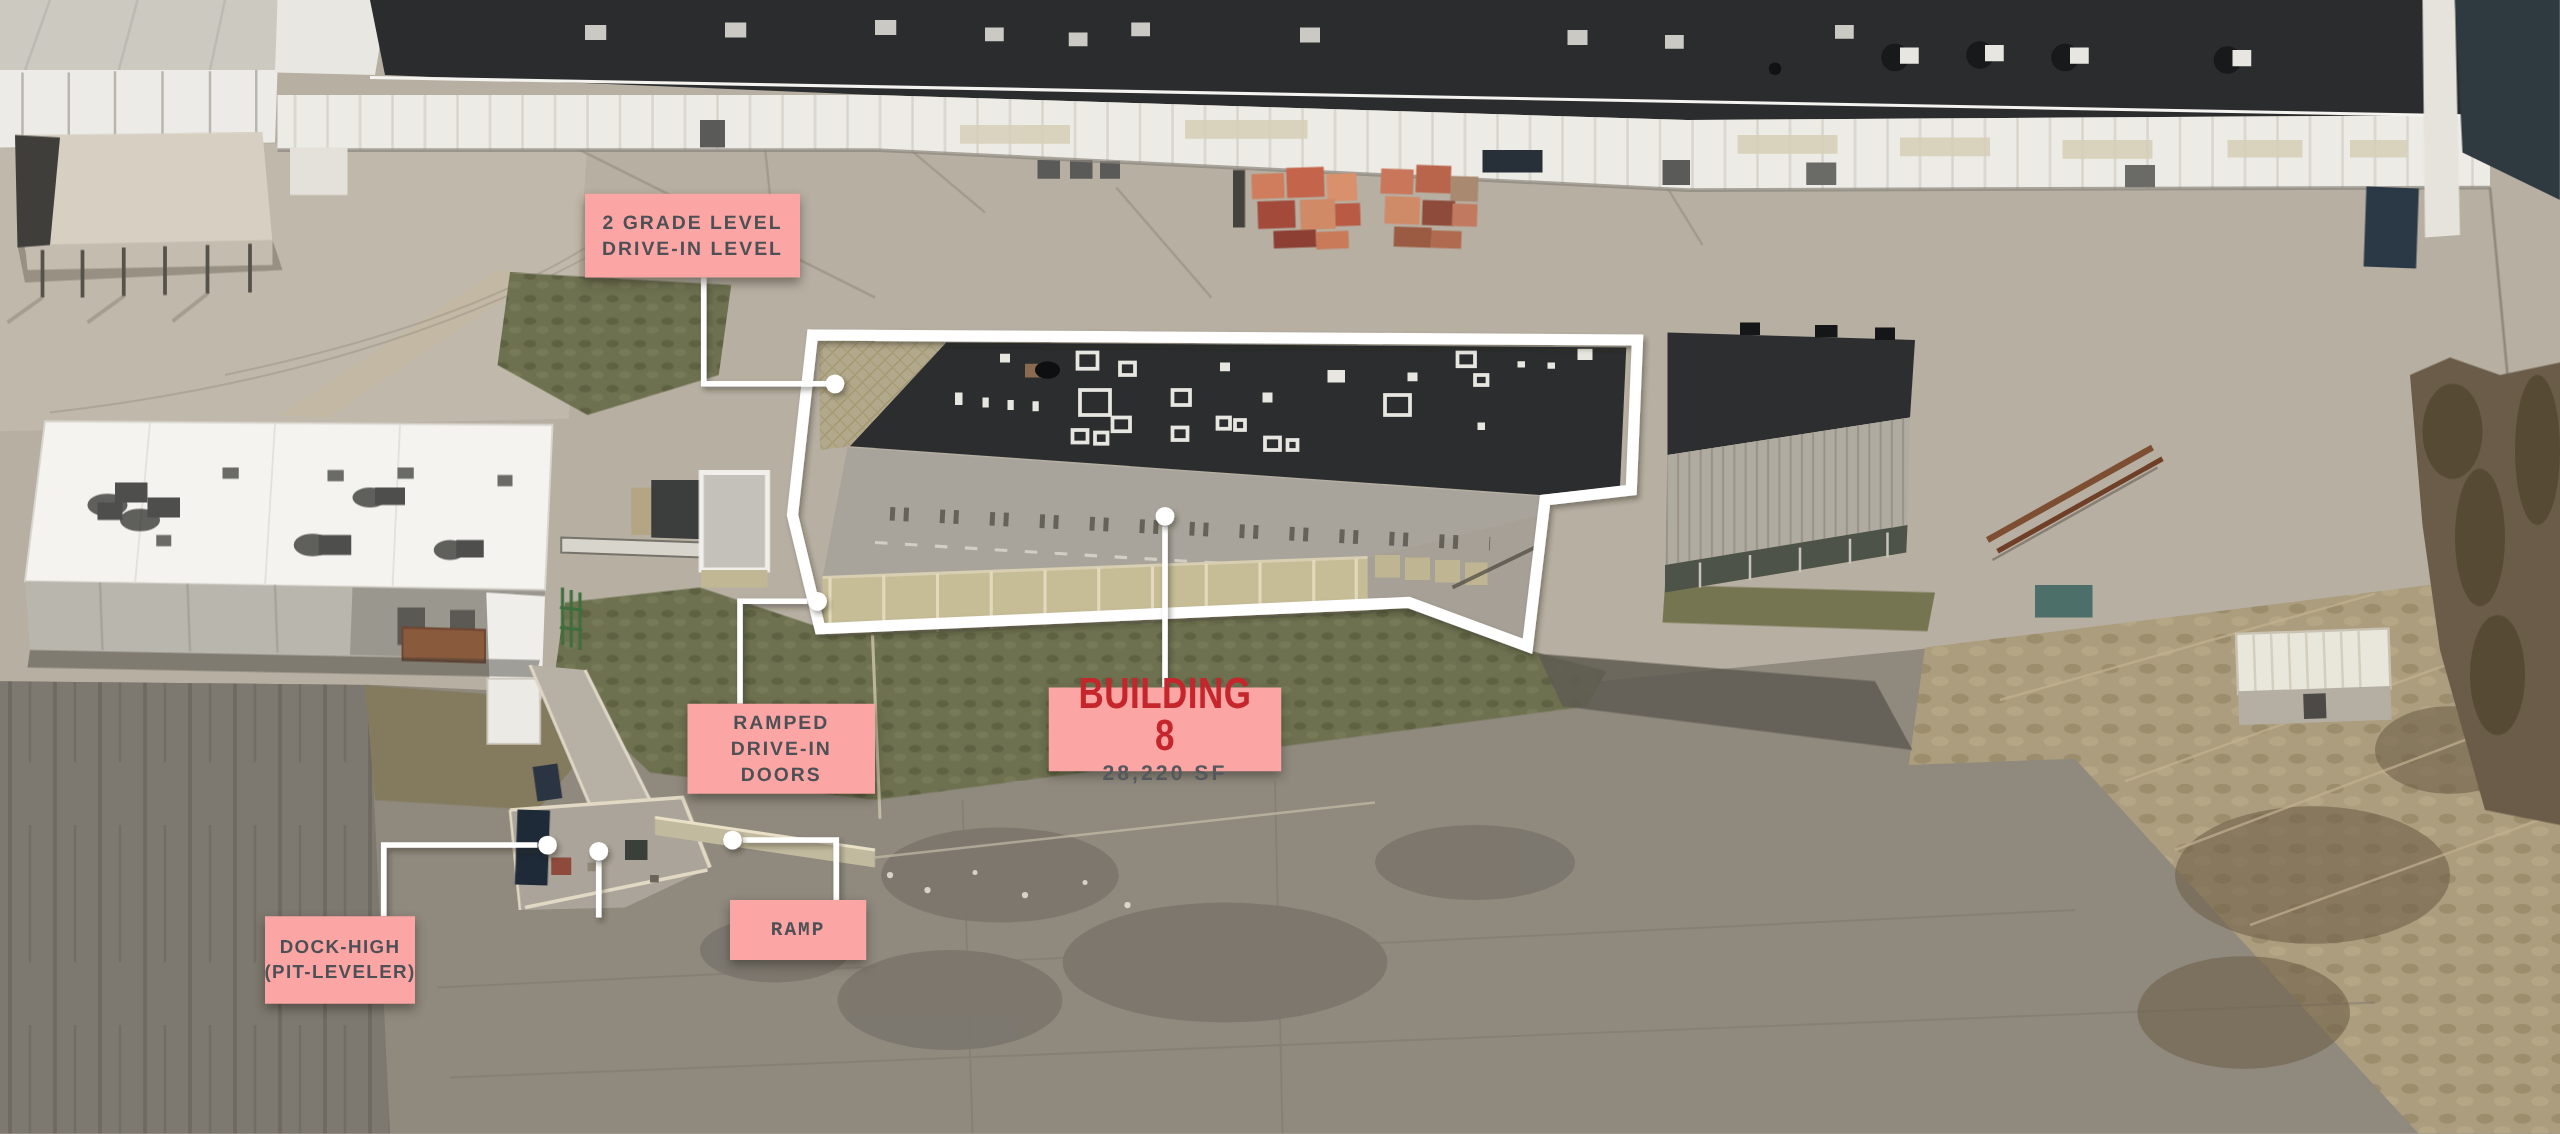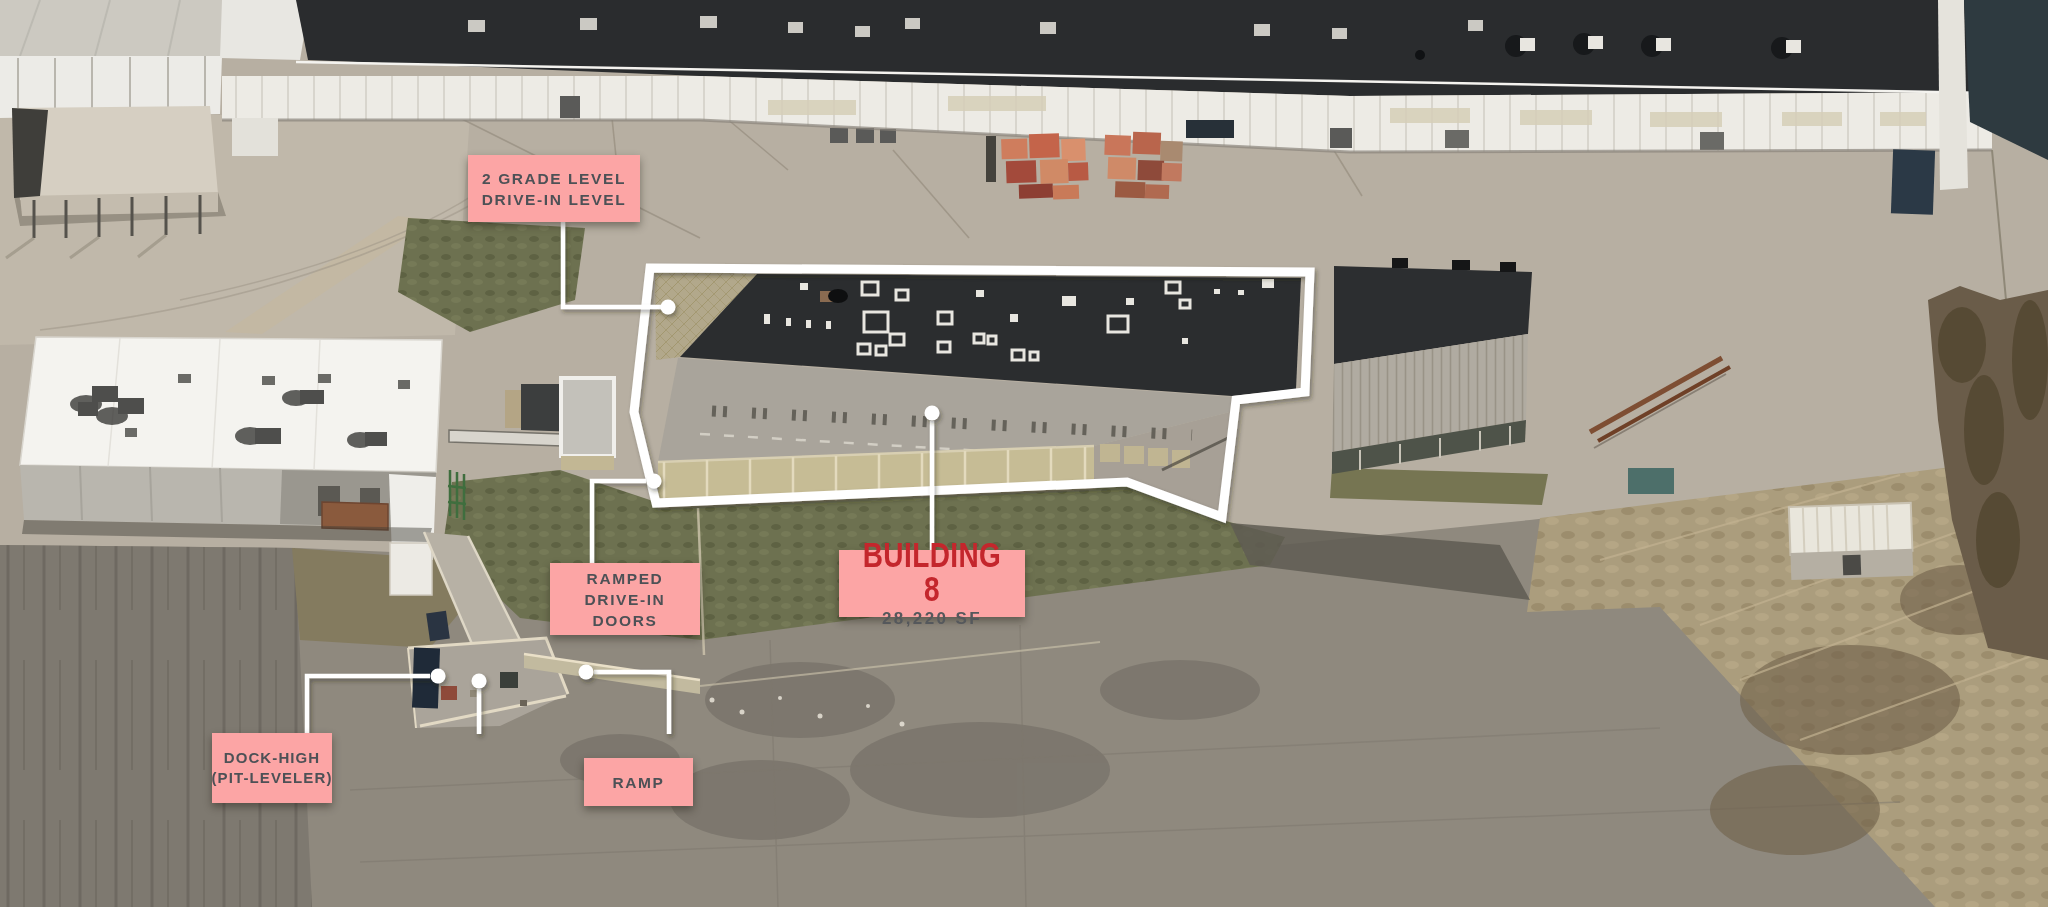--- a/index.html
+++ b/index.html
@@ -482,17 +482,17 @@
   <span class="bname">BUILDING 8</span>
   <span class="barea">28,220 SF</span>
 </div>
 
 <div class="callout small" id="c-dock" style="left:212px;top:733px;width:120px;height:70px;">
   <span class="ln">DOCK-HIGH</span>
   <span class="ln">(PIT-LEVELER)</span>
 </div>
 
 
-<div class="callout" id="c-ramp" style="left:584px;top:758px;width:109px;height:48px;">
+<div class="callout" id="c-ramp" style="left:584px;top:720px;width:109px;height:48px;font-family:Liberation Mono, monospace;">
   <span class="ln">RAMP</span>
 </div>
 
 </div>
 
 </body></html>

